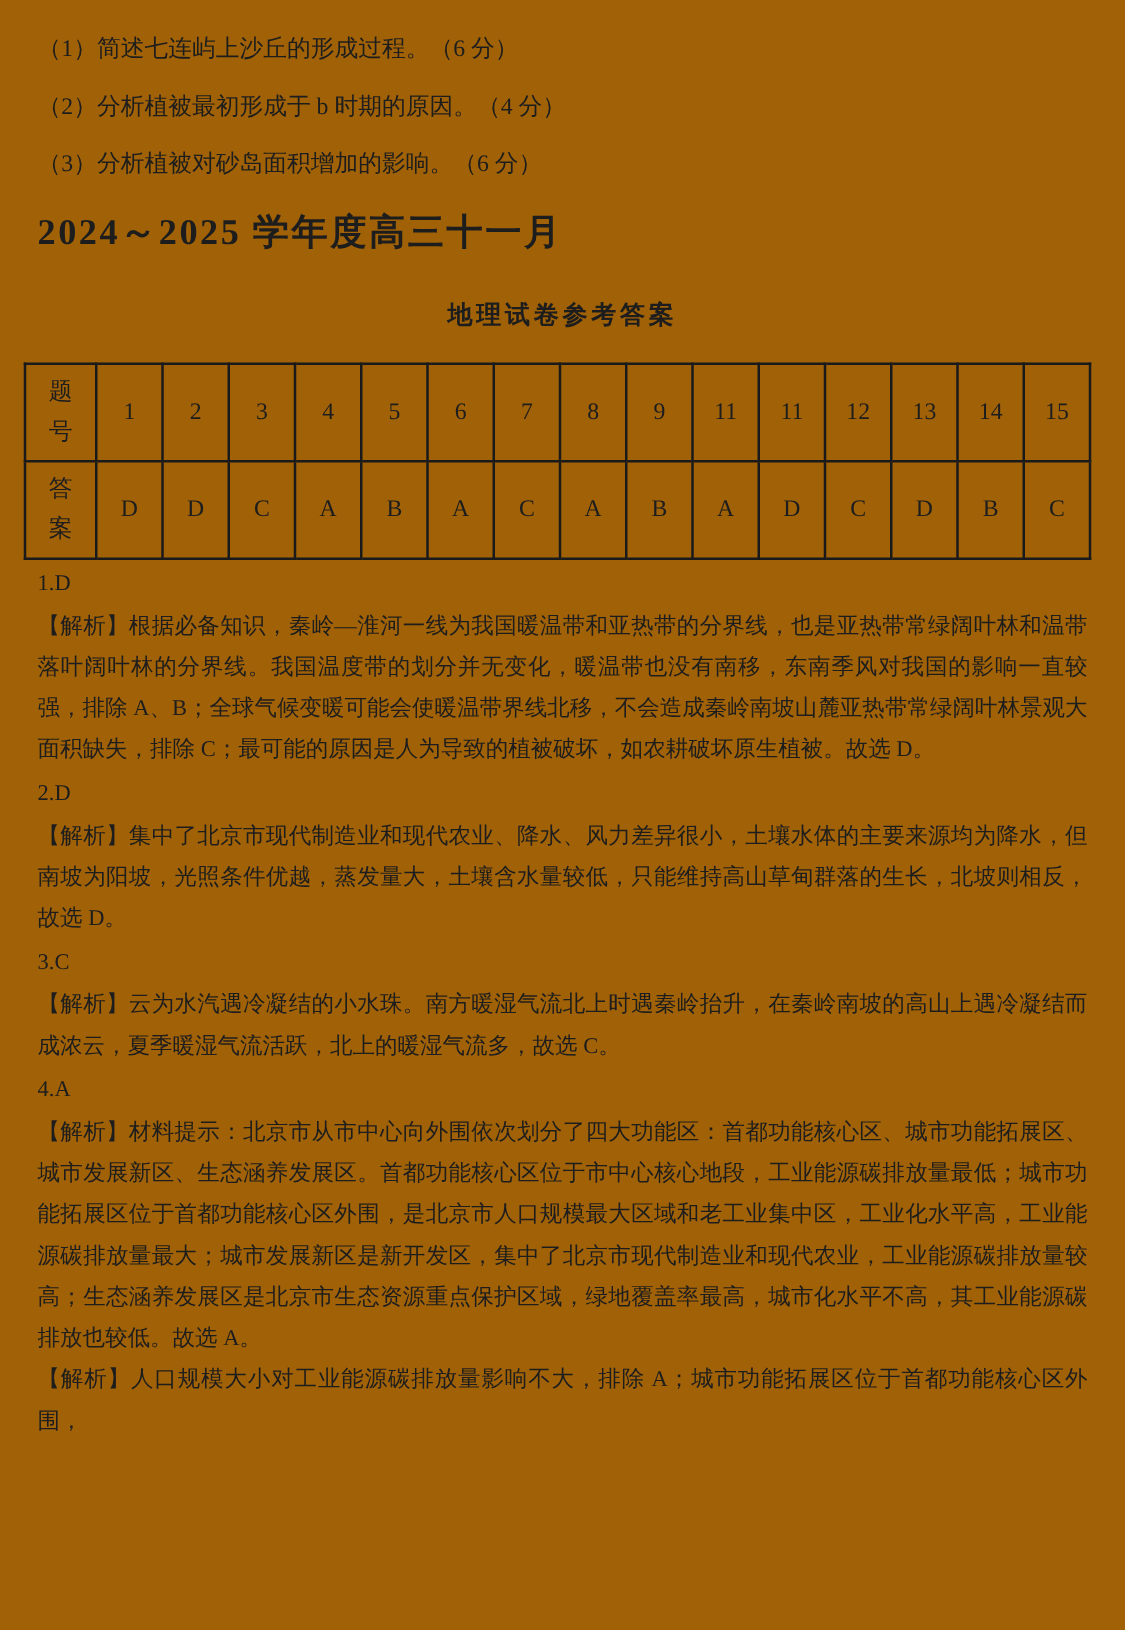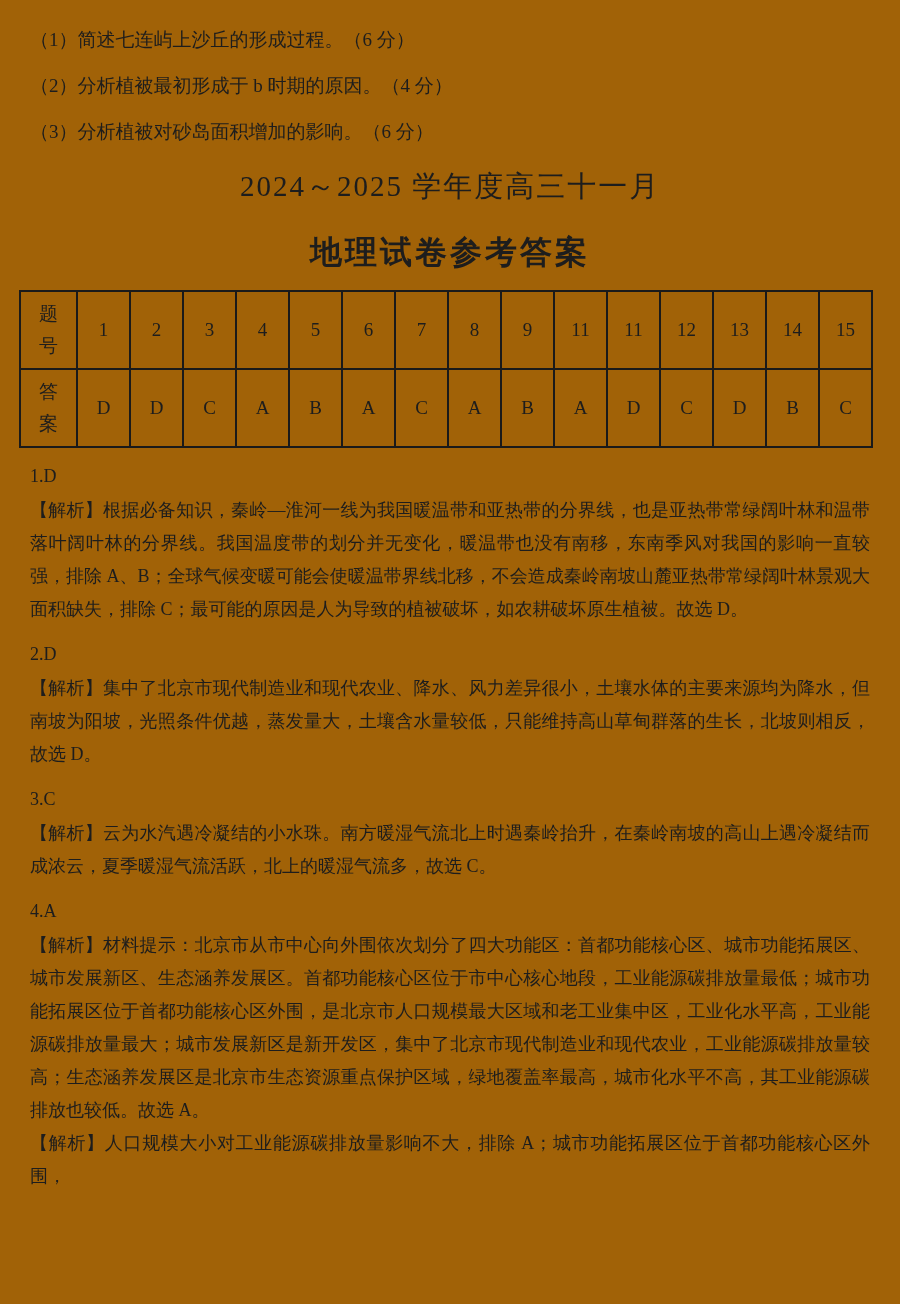--- a/index.html
+++ b/index.html
@@ -18,30 +18,29 @@
   
   .question-line {
     font-size: 19px;
     line-height: 23px;
     margin-bottom: 23px;
     white-space: nowrap;
   }
   
   .doc-title {
     margin-top: 22px;
-    text-align: center;
     font-size: 29px;
-    font-weight: normal;
+    font-weight: bold;
     letter-spacing: 2px;
     line-height: 40px;
   }
   .doc-subtitle {
     margin-top: 26px;
     text-align: center;
-    font-size: 32px;
+    font-size: 20px;
     font-weight: bold;
     letter-spacing: 3px;
     line-height: 40px;
   }
   
   table.answer-table {
     margin-top: 18px;
     margin-left: -11px;
     width: 854px;
     border-collapse: collapse;
@@ -58,21 +57,20 @@
   .stacked-label {
     width: 1.15em;
     margin: 0 auto;
     word-break: break-all;
     font-size: 19px;
     line-height: 1.7;
   }
   .answer-letter { font-size: 18px; }
   
   .exp-label {
-    margin-top: 10px;
     font-size: 18px;
     line-height: 36px;
   }
   .exp-text {
     font-size: 18px;
     line-height: 33px;
     text-align: justify;
   }
 </style>
 </head>

